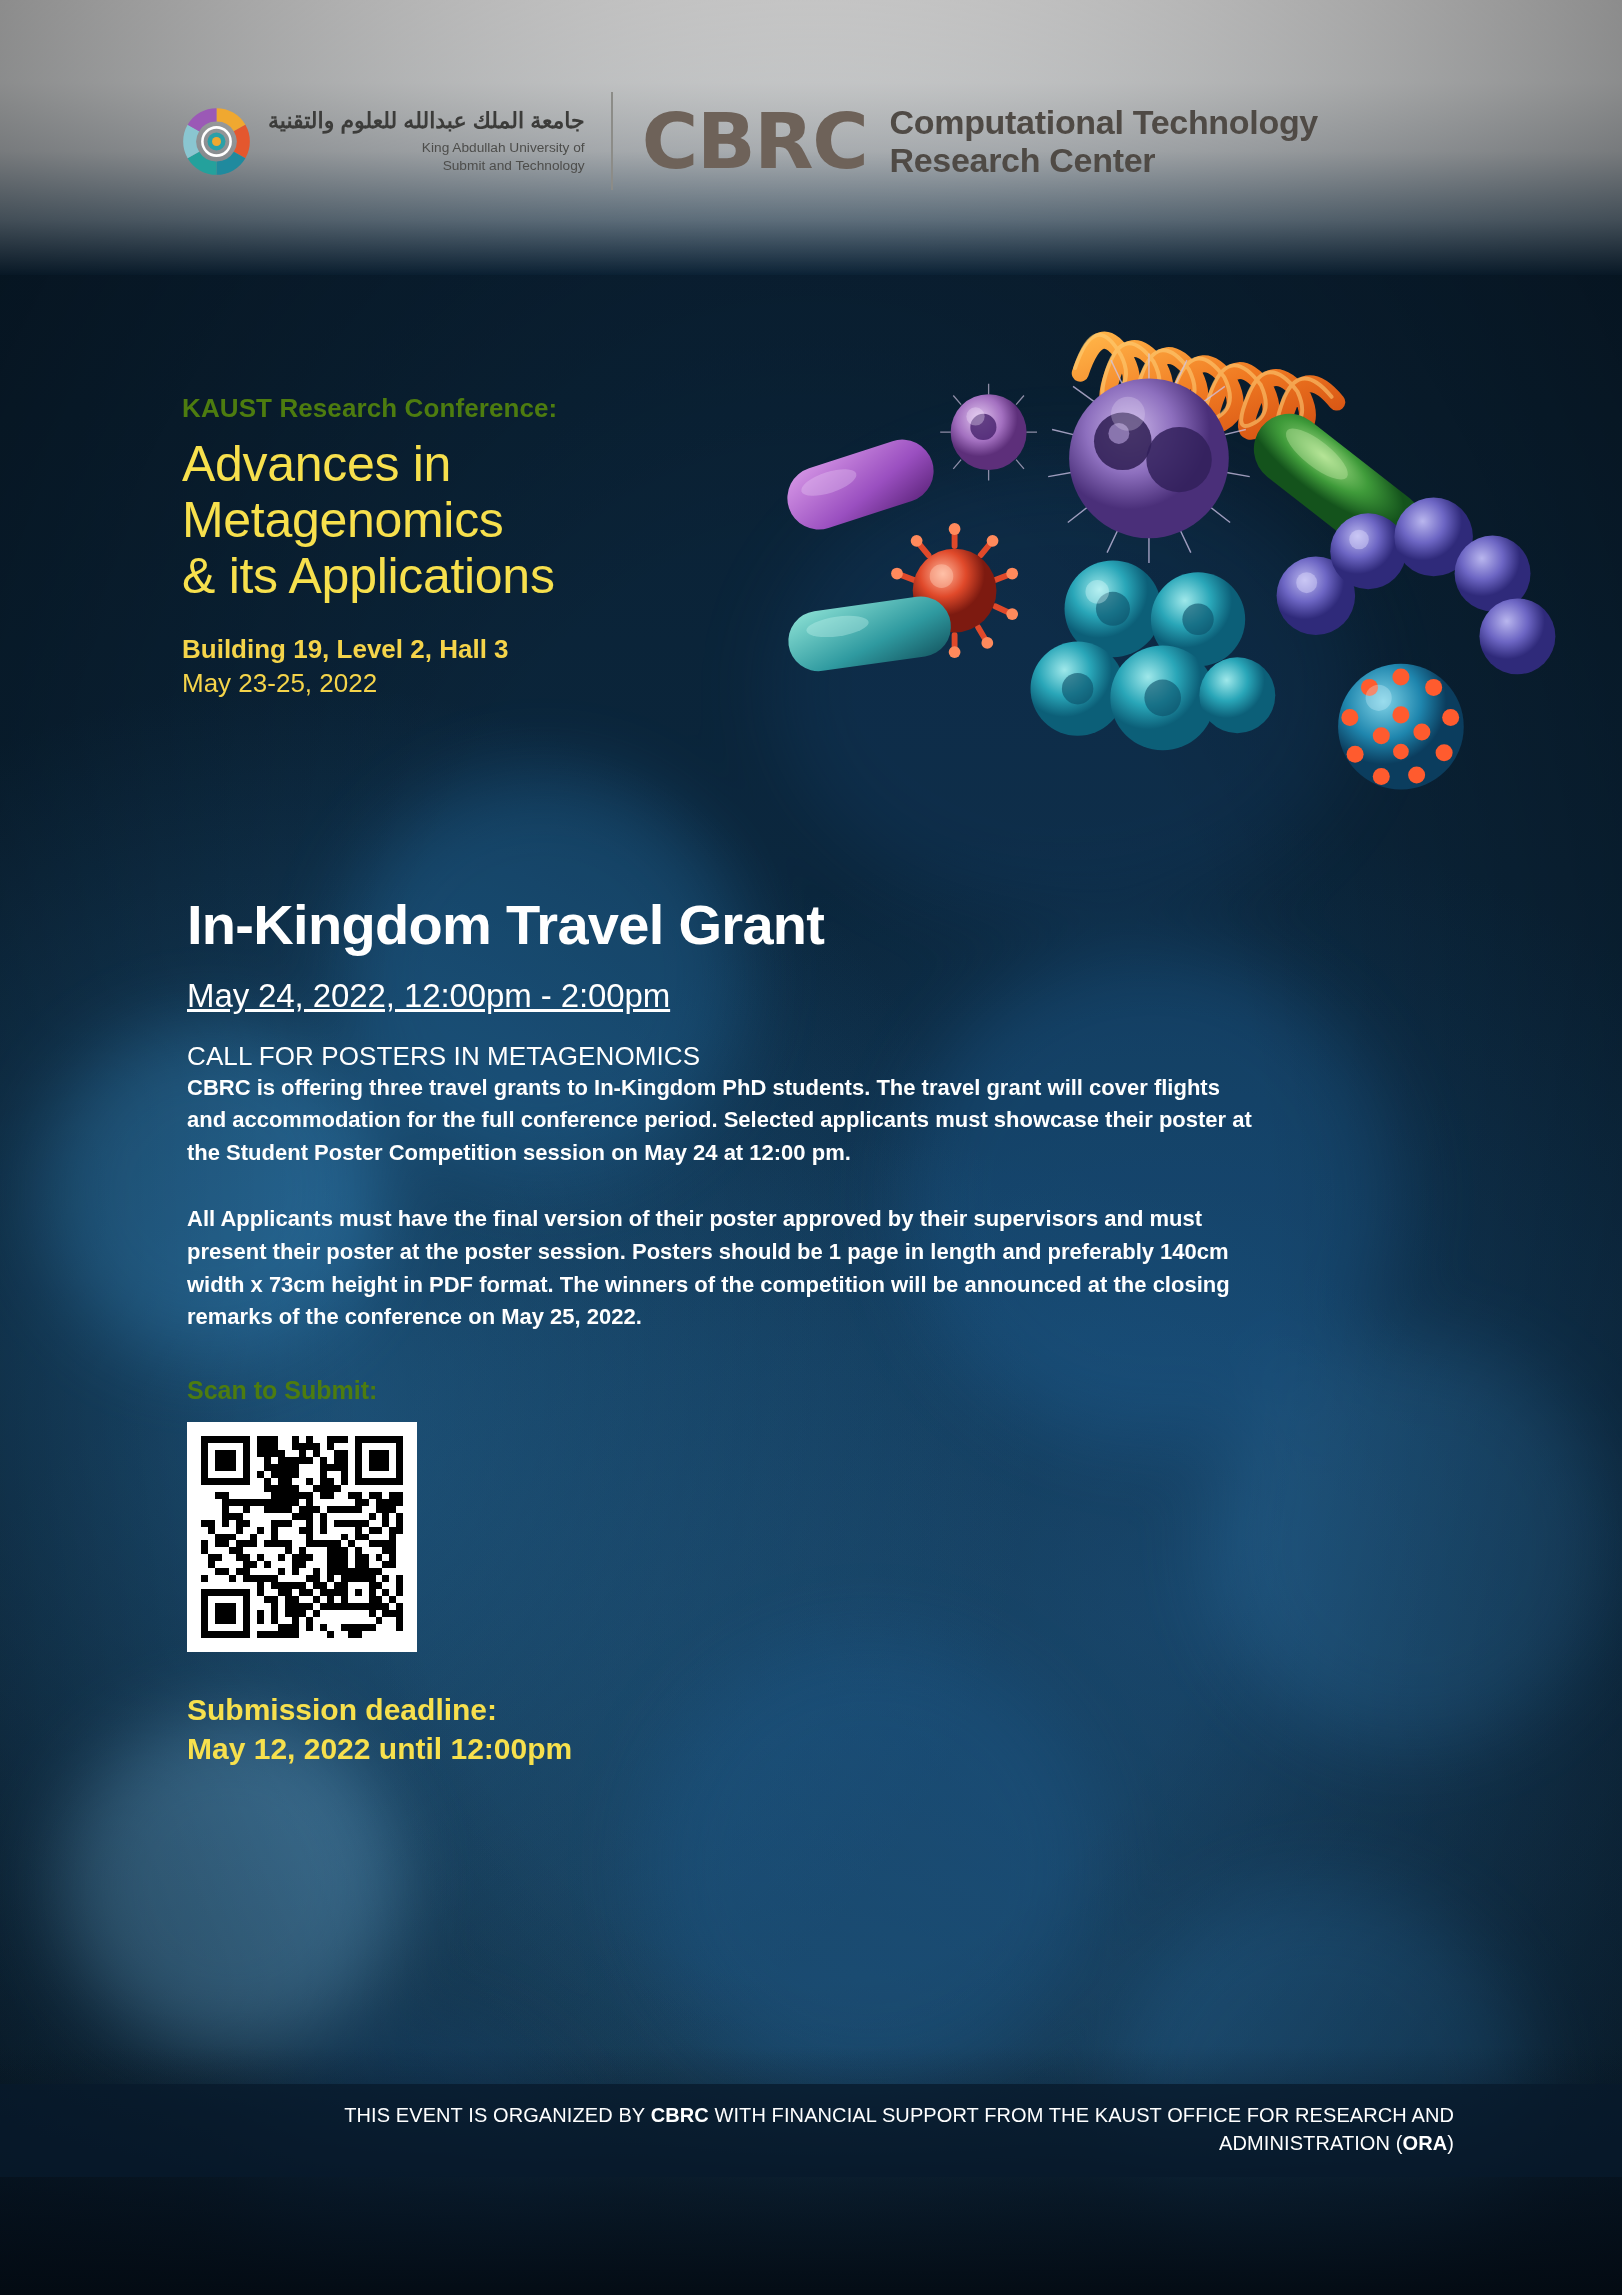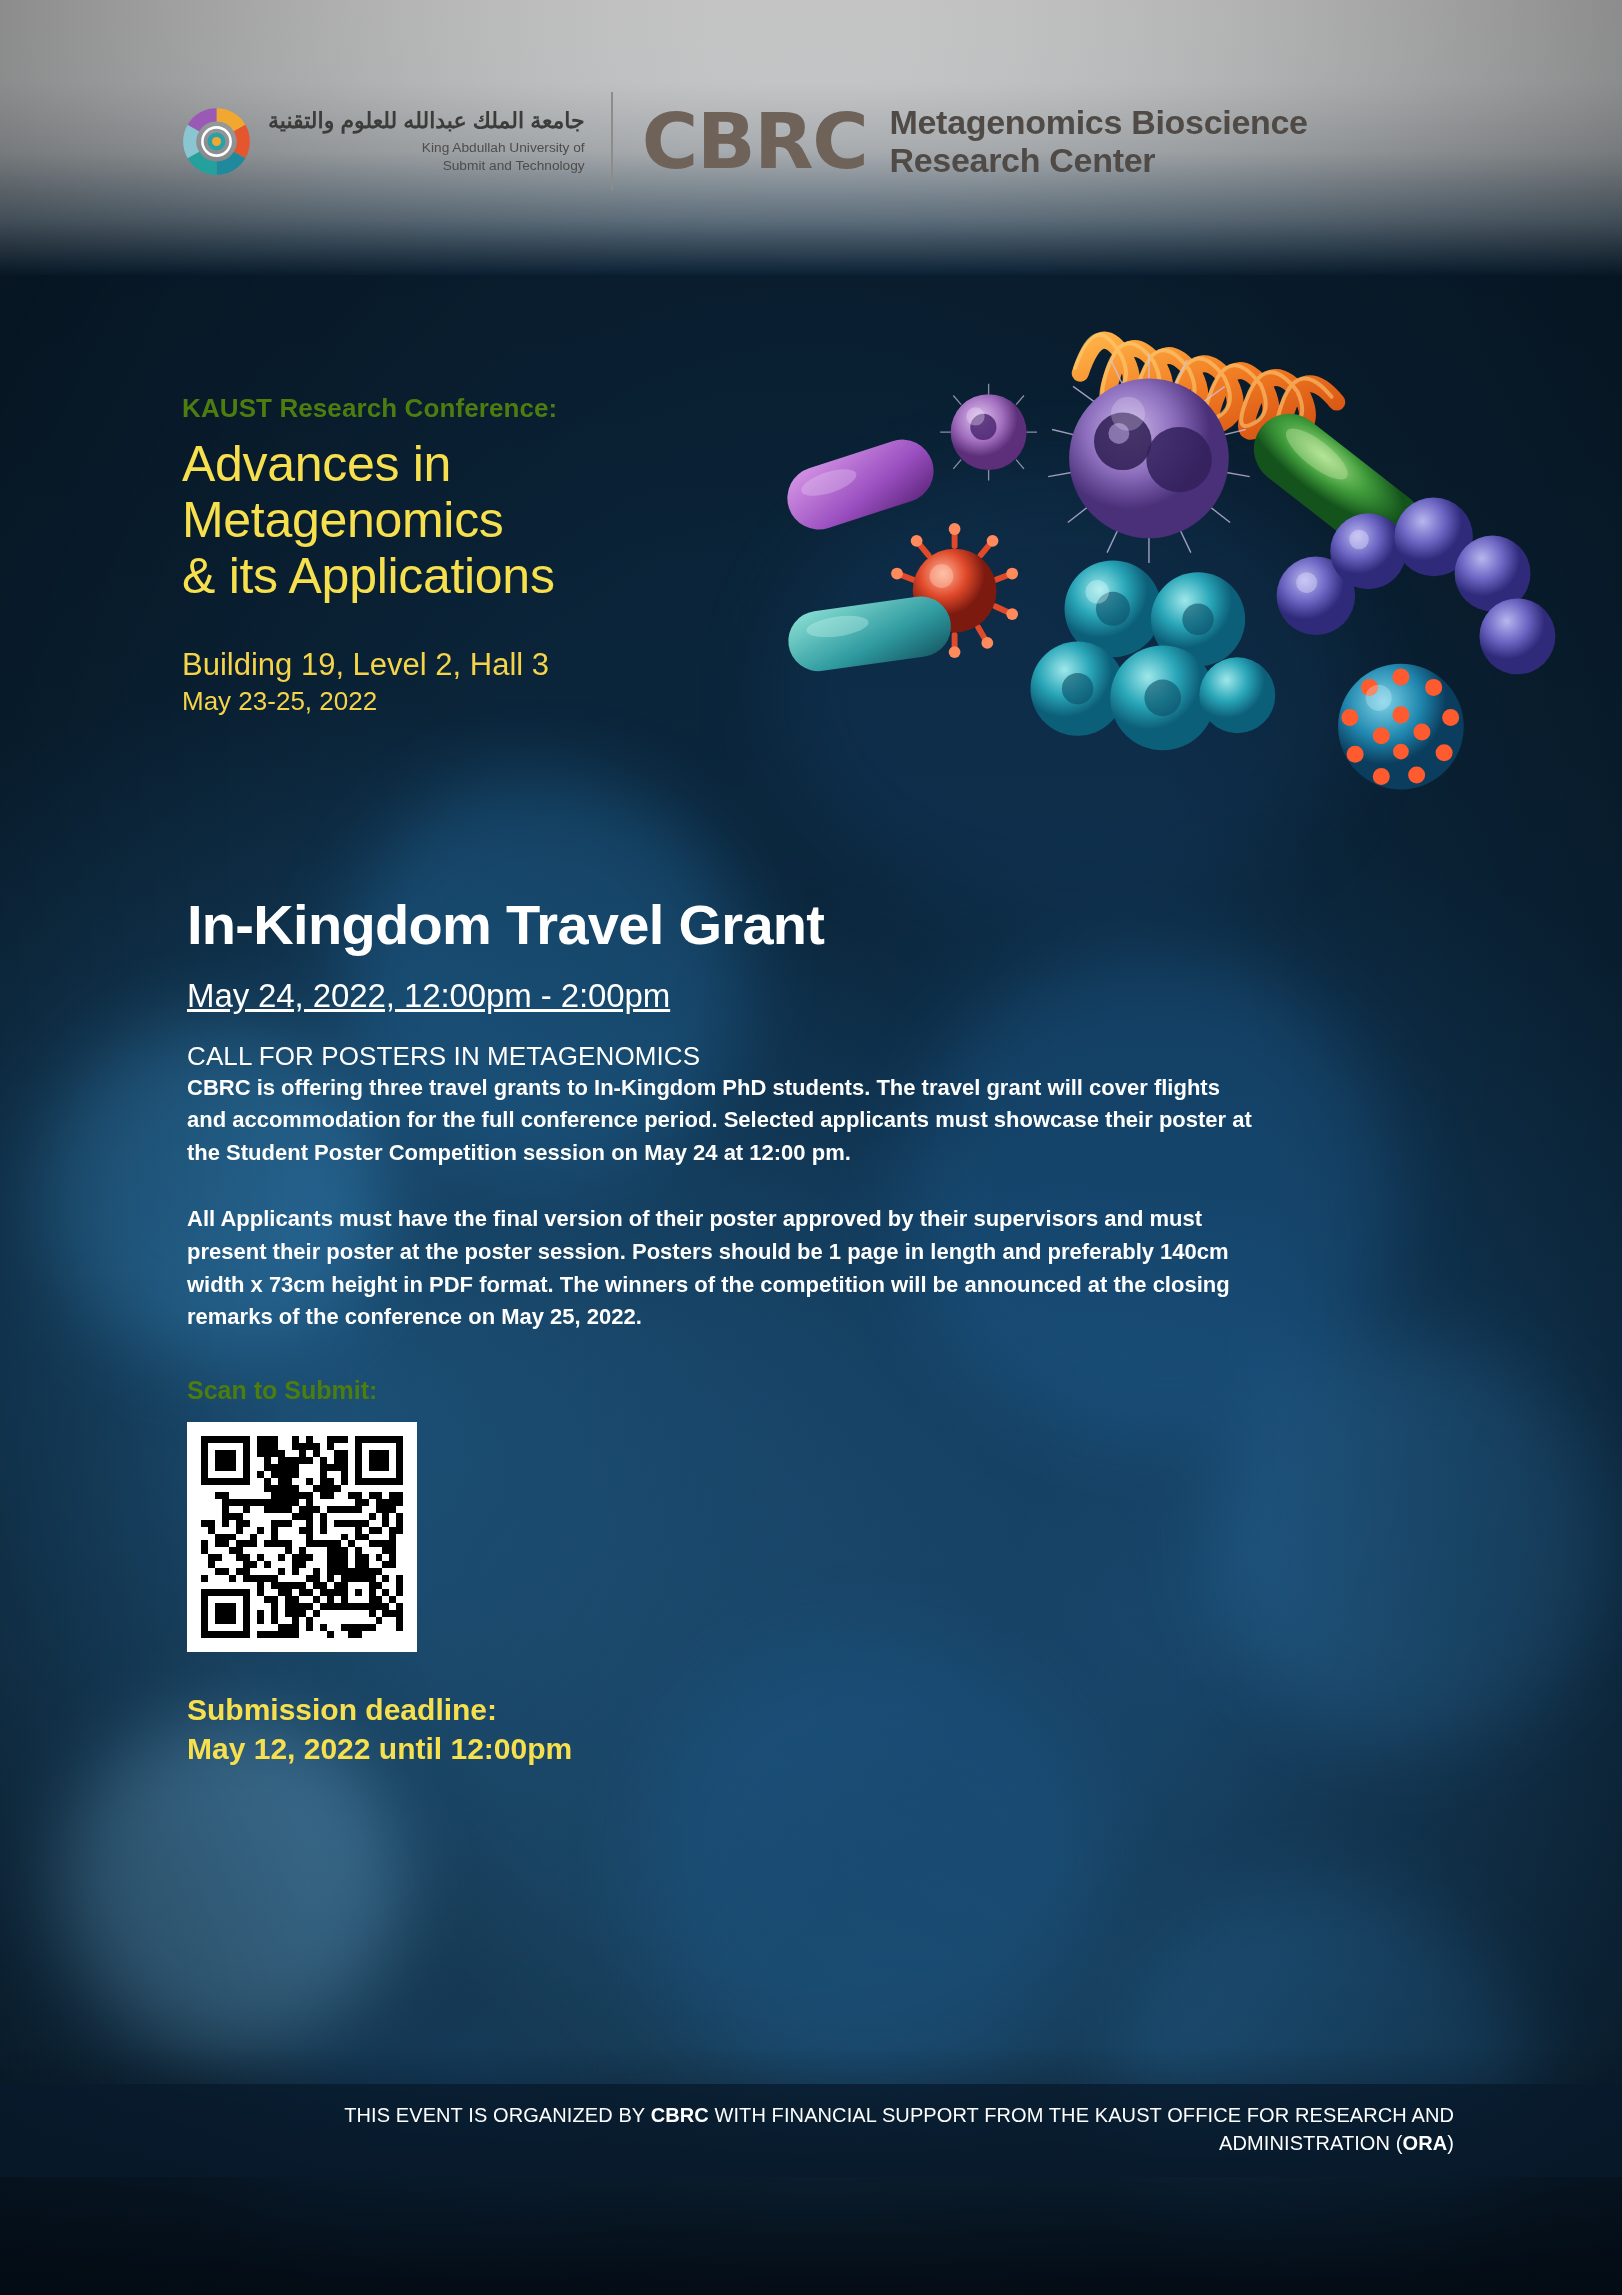--- a/index.html
+++ b/index.html
@@ -149,23 +149,23 @@
   .conf-title {
     color: #f7e04d;
     font-size: 50px;
     line-height: 1.12;
     margin-top: 11.8px;
     font-weight: normal;
     letter-spacing: -0.3px;
   }
   .conf-venue {
     color: #f5d44a;
-    font-size: 31px;
-    font-weight: normal;
-    margin-top: 41px;
+    font-size: 26px;
+    font-weight: bold;
+    margin-top: 29px;
     line-height: 1.3;
   }
   .conf-dates {
     color: #f5d44a;
     font-size: 26px;
     font-weight: normal;
     line-height: 1.3;
   }
 
   
@@ -315,21 +315,21 @@
             <div>Submit and Technology</div>
           </div>
         </div>
       </div>
 
       <div class="divider"></div>
 
       <div class="cbrc">
         <div class="cbrc-acronym">CBRC</div>
         <div class="cbrc-full">
-          <div>Metagenomics Bioscience</div>
+          <div>Computational Technology</div>
           <div>Research Center</div>
         </div>
       </div>
 
     </div>
   </div>
 
   <div class="microbes">
     <svg viewBox="0 0 1230 900" width="805" height="589" aria-hidden="true">
       <defs>

